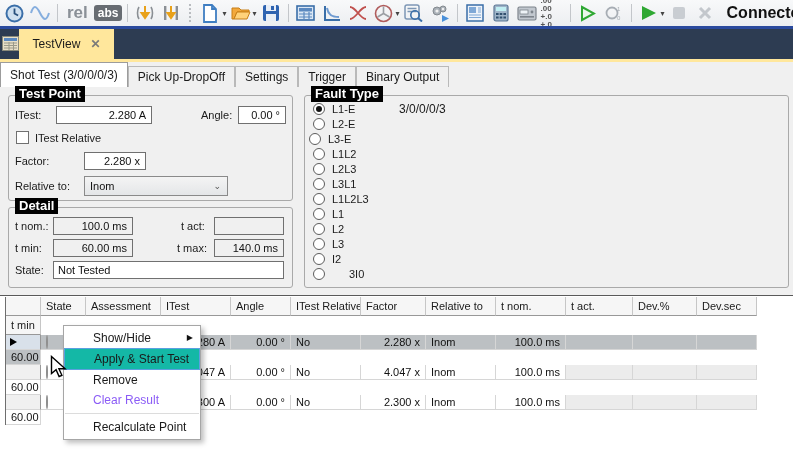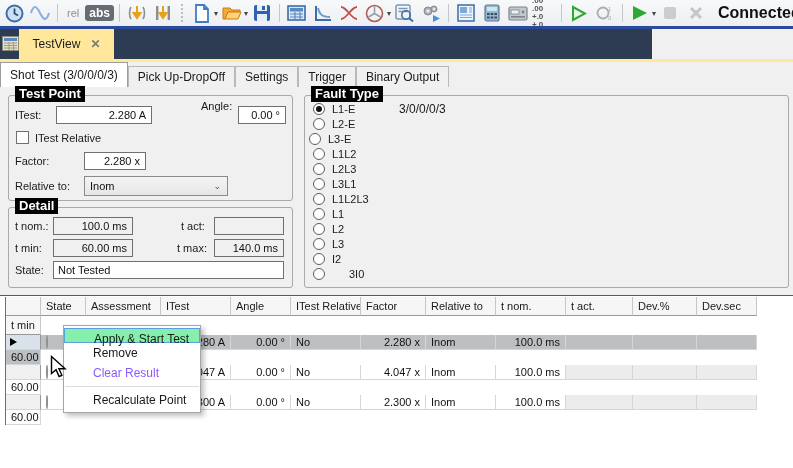--- a/index.html
+++ b/index.html
@@ -10,29 +10,29 @@
   
   .toolbar{position:absolute;left:0;top:0;width:793px;height:26px;
            background:linear-gradient(#f8f9fa,#eceef1);
            display:flex;align-items:center;gap:2px;padding-left:2px;box-sizing:border-box;}
   .navline{position:absolute;left:0;top:26px;width:793px;height:3px;background:#2a4a9e;}
   .ti{width:24px;height:24px;display:flex;align-items:center;justify-content:center;flex:0 0 auto;}
   .tsep{width:1px;height:18px;background:#c3c6ca;margin:0 3px;flex:0 0 auto;}
   .tgrip{width:5px;height:20px;margin:0 3px;flex:0 0 auto;
          background-image:radial-gradient(#b9bcc0 1px,transparent 1.2px);background-size:4px 4px;}
   .caret{font-size:8px;color:#444;margin-left:-2px;flex:0 0 auto;}
-  .rel{color:#8a9097;font-size:11px;font-weight:normal;padding:0 4px;}
+  .rel{color:#8a9097;font-size:17px;font-weight:bold;padding:0 4px;}
   .abs{background:#676c72;color:#fff;font-size:12px;font-weight:bold;border-radius:3px;
        padding:2px 4px;line-height:12px;}
   .decimals{display:flex;flex-direction:column;align-items:center;line-height:8px;
             font-size:8px;font-weight:bold;color:#555;letter-spacing:0;}
   .connected{font-size:16px;font-weight:bold;color:#111;margin:0 6px 0 8px;white-space:nowrap;}
 
   
-  .tabstrip{position:absolute;left:0;top:29px;width:652px;height:30px;background:#2d3c52;}
+  .tabstrip{position:absolute;left:0;top:29px;width:793px;height:30px;background:#2d3c52;}
   .doc-icon{position:absolute;left:2px;top:7px;}
   .doc-tab{position:absolute;left:19px;top:0;height:30px;width:95px;background:#ffe79c;
            display:flex;align-items:center;justify-content:center;gap:10px;font-size:12px;color:#1a1a1a;}
   .yellowline{position:absolute;left:0;top:59px;width:793px;height:3px;background:#ffe79c;}
   .tab-close{color:#7a7a7a;font-size:12px;font-weight:bold;line-height:12px;}
 
   
   .subtabs{position:absolute;left:0;top:62px;width:727px;height:25px;background:#f0f0f0;
            display:flex;align-items:flex-end;}
   .subtab{box-sizing:border-box;height:21px;padding:3px 9px 0 9px;font-size:12px;color:#1a1a1a;
@@ -81,21 +81,21 @@
            border-left:7px solid #000;border-top:4px solid transparent;border-bottom:4px solid transparent;}
   .stcircle{width:11px;height:11px;border-radius:50%;background:#b5b5b5;border:1px solid #8f8f8f;
             margin:0 auto;box-sizing:border-box;}
 
   
   .cmenu{position:absolute;left:63px;top:325px;width:136px;background:#fff;
          border:1px solid #a6a6a6;box-shadow:3px 3px 5px rgba(0,0,0,.25);
          padding:2px 0;z-index:50;}
   .mi{position:relative;height:20px;line-height:20px;font-size:12px;color:#1a1a1a;
       padding-left:29px;white-space:nowrap;box-sizing:border-box;}
-  .mi.hl{background:#86efac;border:1px solid #5aa0e0;height:15px;line-height:20px;}
+  .mi.hl{background:#14b8a6;border:1px solid #5aa0e0;height:22px;line-height:20px;}
   .mi.dis{color:#8b5cf6;}
   .mi .sub{position:absolute;right:7px;top:0;font-size:8px;color:#111;}
   .msep{height:1px;background:#dcdcdc;margin:3px 1px;}
 
   
   .cursor{position:absolute;left:50px;top:355px;z-index:99;}
 </style>
 </head>
 <body>
 
@@ -292,21 +292,21 @@
     <div class="subtab"><span>Pick Up-DropOff</span></div>
     <div class="subtab"><span>Settings</span></div>
     <div class="subtab"><span>Trigger</span></div>
     <div class="subtab"><span>Binary Output</span></div>
   </div>
 
   <div class="gbox" style="left:8px;top:95px;width:283px;height:104px;">
     <div class="gtitle">Test Point</div>
     <div class="flabel" style="left:6px;top:13px;">ITest:</div>
     <div class="field" style="left:47px;top:10px;width:96px;">2.280 A</div>
-    <div class="flabel" style="left:192px;top:4px;">Angle:</div>
+    <div class="flabel" style="left:192px;top:13px;">Angle:</div>
     <div class="field" style="left:229px;top:10px;width:48px;">0.00 °</div>
     <div class="cbox" style="left:7px;top:35px;"></div>
     <div class="flabel" style="left:26px;top:36px;">ITest Relative</div>
     <div class="flabel" style="left:6px;top:59px;">Factor:</div>
     <div class="field" style="left:75px;top:56px;width:62px;">2.280 x</div>
     <div class="flabel" style="left:6px;top:84px;">Relative to:</div>
     <div class="dropdown" style="left:75px;top:80px;width:144px;">
       <span>Inom</span>
       <span class="dd-chev">⌄</span>
     </div>
@@ -443,20 +443,24 @@
         <div class="gc num">100.0 ms</div>
         <div class="gc res"></div>
         <div class="gc res"></div>
         <div class="gc res"></div>
         <div class="gc num">60.00 ms</div>
       </div>
     </div>
   </div>
 
   <div class="cmenu">
+    <div class="mi">
+      <span>Show/Hide</span>
+      <span class="sub">▶</span>
+    </div>
     <div class="mi hl">
       <span>Apply &amp; Start Test</span>
     </div>
     <div class="mi">
       <span>Remove</span>
     </div>
     <div class="mi dis">
       <span>Clear Result</span>
     </div>
     <div class="msep"></div>

